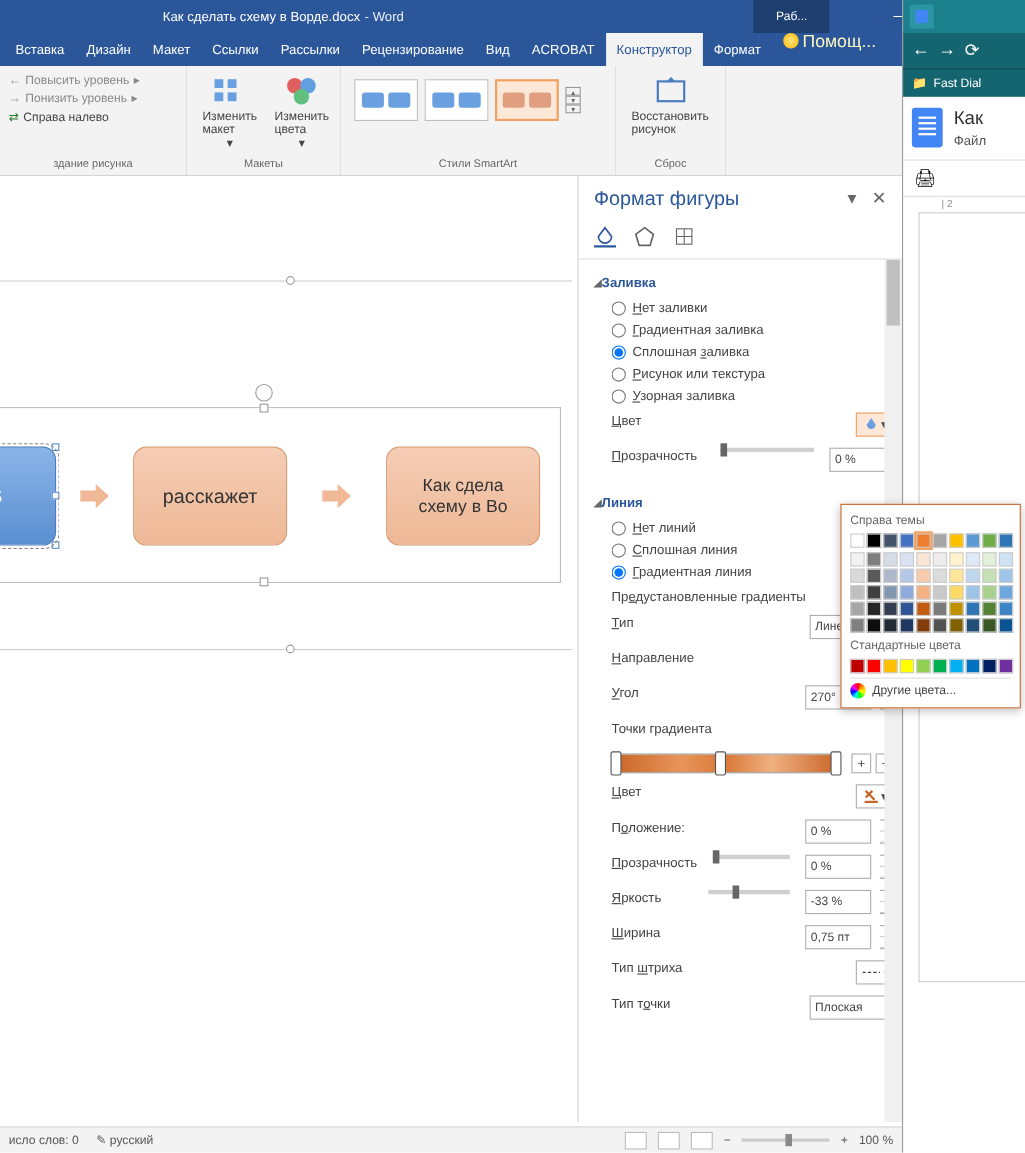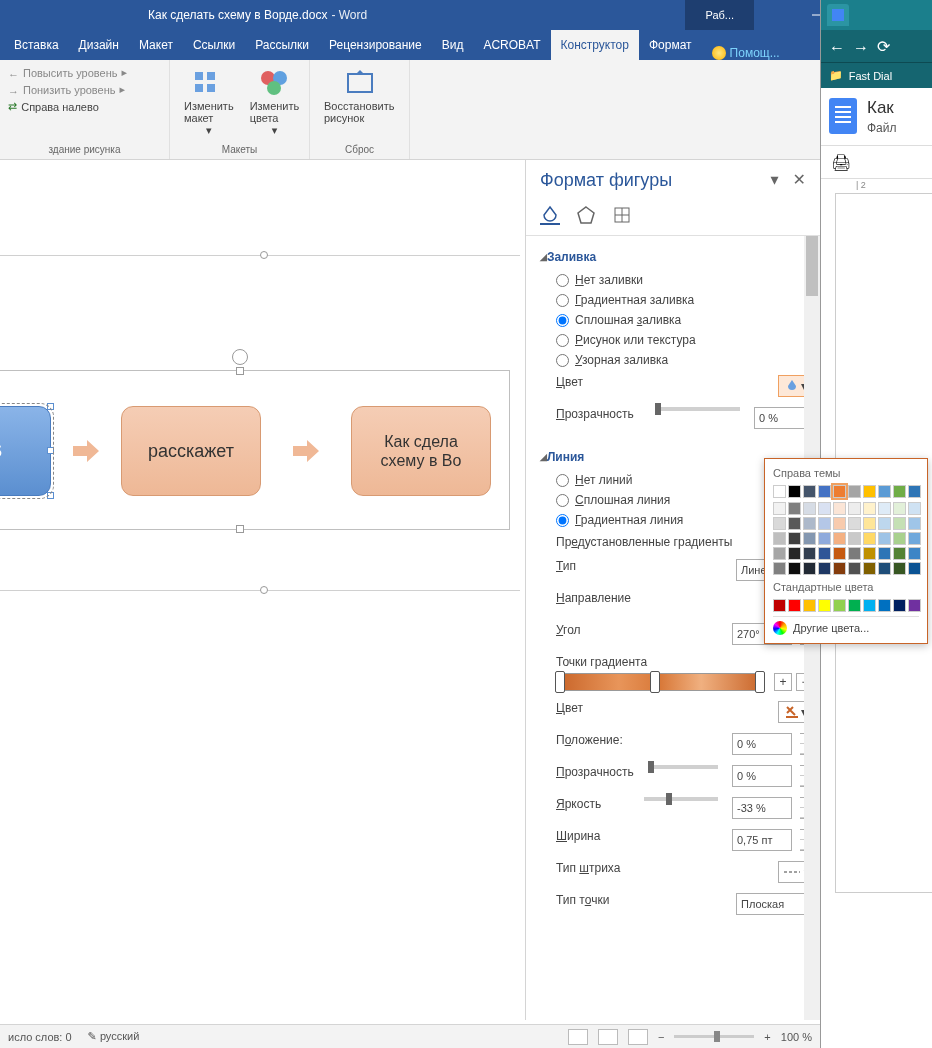--- a/index.html
+++ b/index.html
@@ -13,21 +13,21 @@
 .titlebar .rightbox { margin-left:auto; display:flex; height:100%; align-items:stretch; }
 .titlebar .tab2 { background:#1e3e70; padding:0 20px; display:flex; align-items:center; font-size:11px; }
 .titlebar .avatar { width:40px; background:#2b579a; }
 .titlebar .winbtn { width:46px; display:flex; align-items:center; justify-content:center; cursor:pointer; }
 .titlebar .winbtn svg { width:10px; height:10px; }
 
 
 .menubar { height:30px; background:#2b579a; display:flex; align-items:stretch; padding-left:4px; }
 .menubar .mitem { padding:0 10px; color:#ffffff; font-size:12px; display:flex; align-items:center; cursor:pointer; }
 .menubar .mitem.active { background:#f3f3f3; color:#2b579a; }
-.menubar .help { margin-left:10px; display:flex; align-items:flex-end; gap:4px; color:#7dd3fc; font-size:12px; }
+.menubar .help { margin-left:10px; display:flex; align-items:flex-start; gap:4px; color:#fef9c3; font-size:16px; }
 .menubar .help .bulb { width:14px; height:14px; border-radius:50%; background:radial-gradient(circle,#ffe680,#ffb300); }
 
 
 .ribbon { height:100px; background:#f3f3f3; border-bottom:1px solid #d4d4d4; display:flex; }
 .ribbon .group { border-right:1px solid #e0e0e0; padding:4px 8px; display:flex; flex-direction:column; }
 .ribbon .group .glabel { font-size:10px; color:#666; text-align:center; margin-top:auto; padding-top:2px; }
 .ribbon .vlist { font-size:11px; color:#888; }
 .ribbon .vlist div { padding:2px 0; display:flex; align-items:center; gap:4px; }
 .ribbon .bigbtn { display:flex; flex-direction:column; align-items:center; font-size:11px; color:#444; cursor:pointer; padding:2px 6px; }
 .ribbon .bigbtn .icon { width:32px; height:32px; margin-bottom:2px; }
@@ -195,20 +195,42 @@
               <circle cx="10" cy="12" r="7" fill="#e06060"></circle>
               <circle cx="22" cy="12" r="7" fill="#60a0e0"></circle>
               <circle cx="16" cy="22" r="7" fill="#60c080"></circle>
             </svg></div>
         <span>Изменить цвета</span>
           <span style="font-size:11px">▾</span>
       </div>
     </div>
     <div class="glabel">Макеты</div>
   </div>
+  <div class="group" style="width:250px">
+    <div class="styles">
+      <div class="stylethumb">
+          <div class="mini" style="background:#6aa0e0"></div>
+          <div class="mini" style="background:#6aa0e0"></div>
+        </div>
+      <div class="stylethumb">
+          <div class="mini" style="background:#6aa0e0"></div>
+          <div class="mini" style="background:#6aa0e0"></div>
+        </div>
+      <div class="stylethumb sel">
+          <div class="mini" style="background:#e0a080"></div>
+          <div class="mini" style="background:#e0a080"></div>
+        </div>
+      <div class="more">
+          <div>▴</div>
+          <div>▾</div>
+          <div>▾</div>
+        </div>
+    </div>
+    <div class="glabel">Стили SmartArt</div>
+  </div>
   <div class="group" style="width:100px">
     <div class="bigbtn" style="margin:0 auto">
       <div class="icon"><svg viewBox="0 0 32 32">
             <rect x="4" y="8" width="24" height="18" fill="none" stroke="#4a7cbf" stroke-width="2"></rect>
             <path d="M16 4 l4 4 h-8 z" fill="#4a7cbf"></path>
           </svg></div>
       <span>Восстановить рисунок</span>
     </div>
     <div class="glabel">Сброс</div>
   </div>
@@ -342,21 +364,21 @@
           </div>
       </div>
       <div class="row">
         <div class="lbl"><u>У</u>гол</div>
         <div class="valbox">270°</div>
         <div class="spinner">
             <div>▴</div>
             <div>▾</div>
           </div>
       </div>
-      <div class="row" style="flex-direction:column;align-items:stretch;gap:4px">
+      <div class="row" style="flex-direction:column;align-items:stretch;gap:16px">
         <div>Точки градиента</div>
         <div style="display:flex;align-items:center;gap:4px">
           <div class="gradtrack" style="flex:1">
             <div class="stop" style="left:-2px"></div>
             <div class="stop" style="left:45%"></div>
             <div class="stop" style="right:-2px"></div>
           </div>
           <div style="width:18px;height:18px;border:1px solid #adadad;display:flex;align-items:center;justify-content:center;cursor:pointer">+</div>
           <div style="width:18px;height:18px;border:1px solid #adadad;display:flex;align-items:center;justify-content:center;cursor:pointer">−</div>
         </div>

